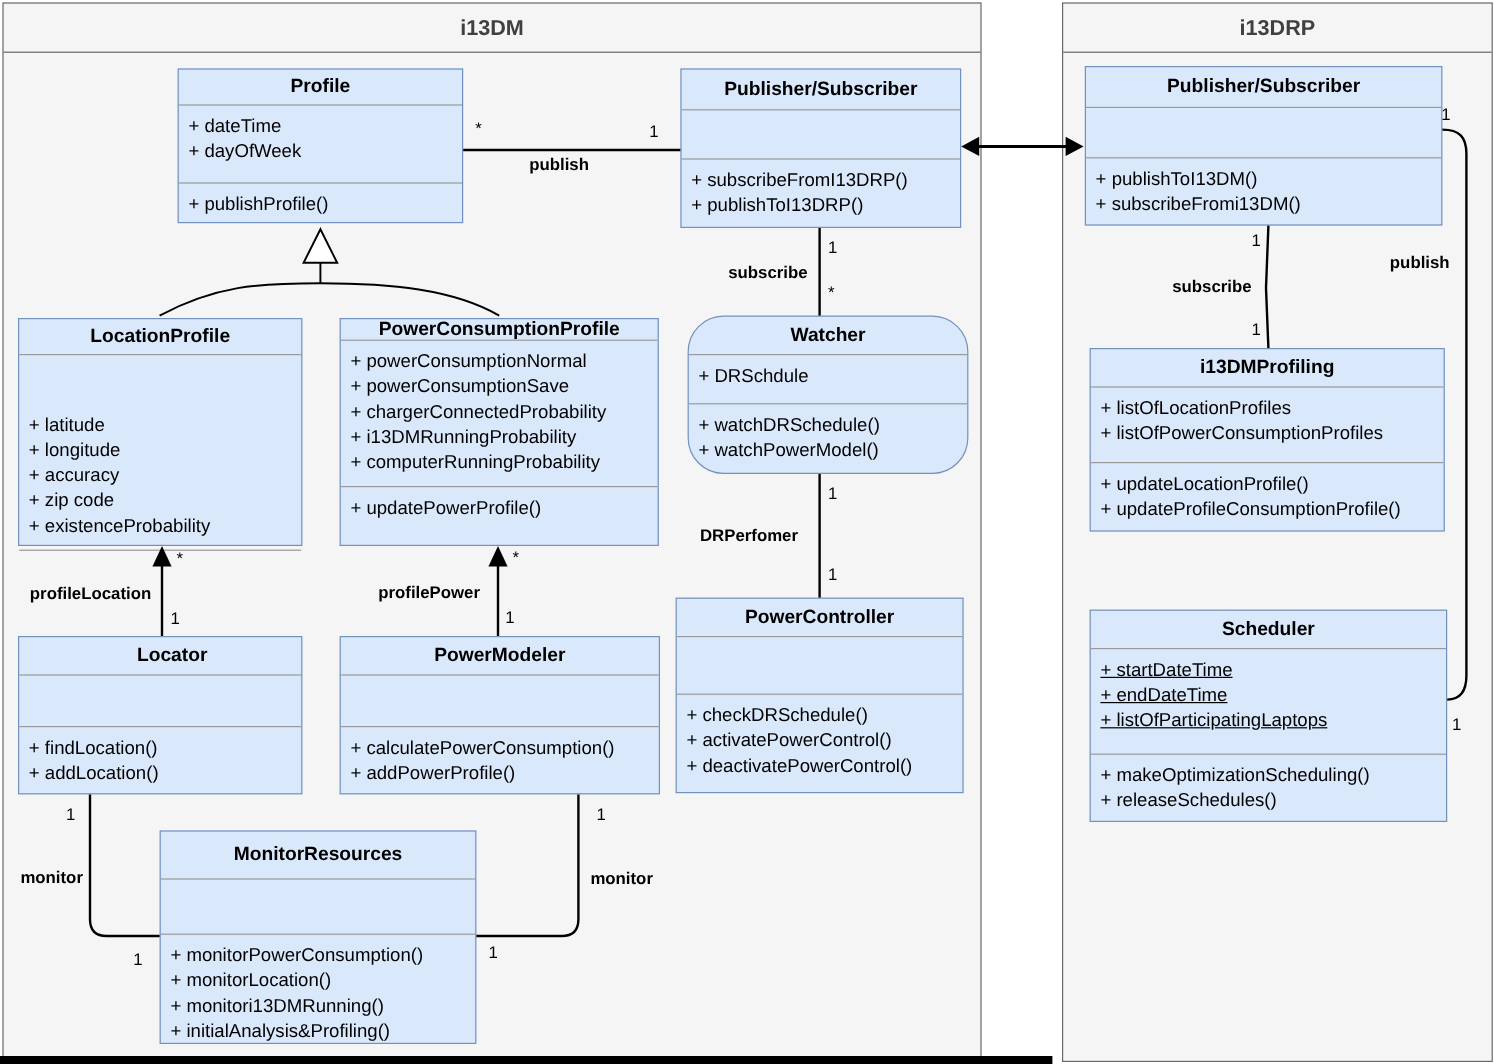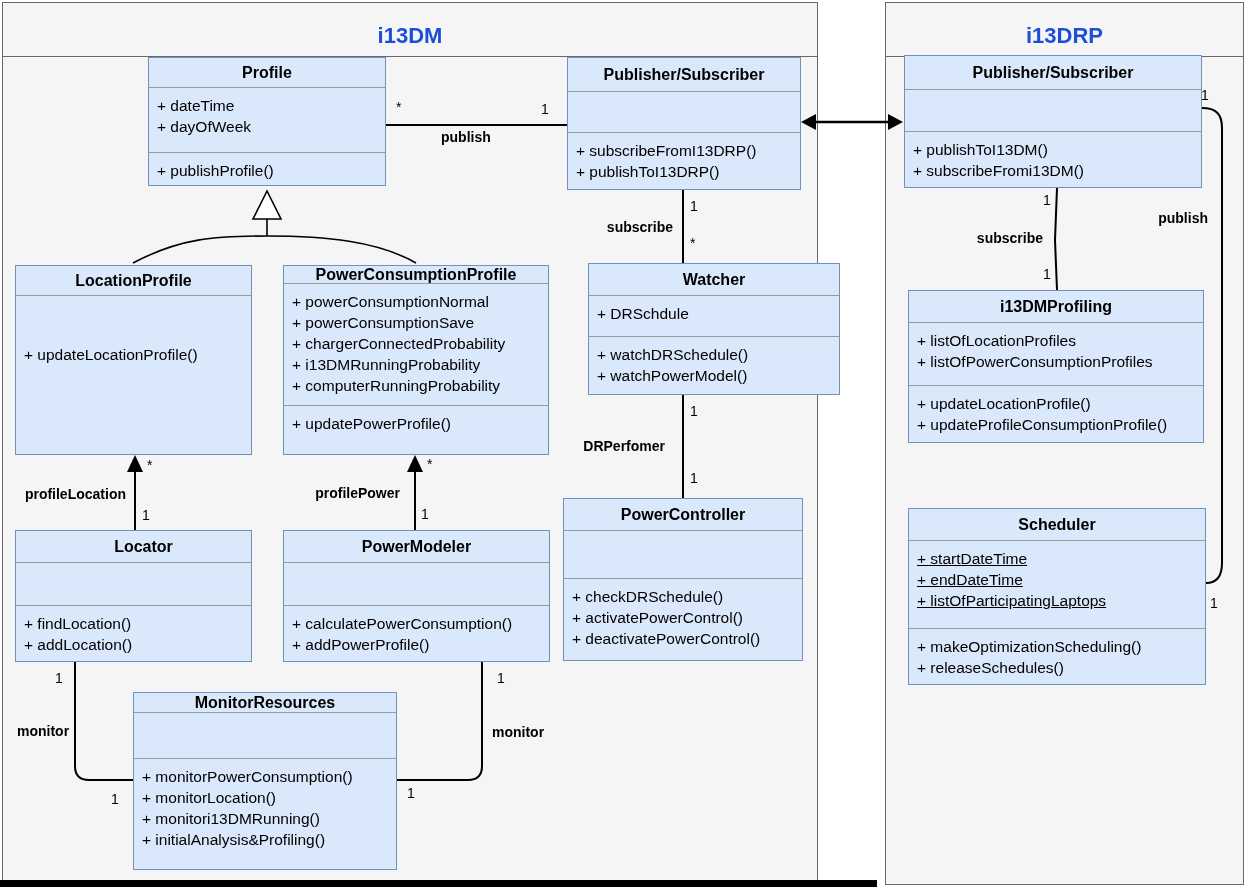--- a/index.html
+++ b/index.html
@@ -1,21 +1,21 @@
 <!DOCTYPE html>
 <html><head>
 <meta charset="utf-8">
 <style>
   * { margin:0; padding:0; box-sizing:border-box; }
   body { background:#ffffff; font-family:"Liberation Sans", sans-serif; }
   #canvas { position:relative; width:1246px; height:887px; background:#ffffff; overflow:hidden; }
 
   .pkg { position:absolute; background:#f5f5f5; border:1px solid #686868; }
   .pkg-title { height:41px; border-bottom:1px solid #686868; display:flex; align-items:center; justify-content:center;
-               font-size:22px; font-weight:bold; color:#1d4ed8;margin-top:13px; }
+               font-size:18px; font-weight:bold; color:#404040; }
 
   .uml-class { position:absolute; background:#dae8fc; border:1px solid #7291bd; display:flex; flex-direction:column; }
   .uml-title { display:flex; align-items:center; justify-content:center; font-size:16px; font-weight:bold; color:#000;
                border-bottom:1px solid #9a9a9a; flex:0 0 auto; }
   .uml-attrs { border-bottom:1px solid #9a9a9a; padding:7px 8px 0 8px; flex:0 0 auto; overflow:hidden; }
   .uml-ops   { padding:7px 8px 0 8px; flex:1 1 auto; overflow:hidden; }
   .member { font-size:15.5px; line-height:21px; color:#000; white-space:nowrap; }
 
   svg.wires { position:absolute; left:0; top:0; pointer-events:none; }
 
@@ -52,40 +52,47 @@
     <div class="uml-title" style="height:34px;">Publisher/Subscriber</div>
     <div class="uml-attrs" style="height:41px;"></div>
     <div class="uml-ops">
       <div class="member">+ subscribeFromI13DRP()</div>
       <div class="member">+ publishToI13DRP()</div>
     </div>
   </div>
 
   <div class="uml-class" style="left:15px; top:265px; width:237px; height:190px;gap:41px;">
     <div class="uml-title" style="height:30px;">LocationProfile</div>
+    <div class="uml-attrs" style="height:122px;">
+      <div class="member">+ latitude</div>
+      <div class="member">+ longitude</div>
+      <div class="member">+ accuracy</div>
+      <div class="member">+ zip code</div>
+      <div class="member">+ existenceProbability</div>
+    </div>
     <div class="uml-ops">
       <div class="member">+ updateLocationProfile()</div>
     </div>
   </div>
 
   <div class="uml-class" style="left:283px; top:265px; width:266px; height:190px;">
     <div class="uml-title" style="height:18px;">PowerConsumptionProfile</div>
     <div class="uml-attrs" style="height:122px;">
       <div class="member">+ powerConsumptionNormal</div>
       <div class="member">+ powerConsumptionSave</div>
       <div class="member">+ chargerConnectedProbability</div>
       <div class="member">+ i13DMRunningProbability</div>
       <div class="member">+ computerRunningProbability</div>
     </div>
     <div class="uml-ops">
       <div class="member">+ updatePowerProfile()</div>
     </div>
   </div>
 
-  <div class="uml-class" style="left:588px; top:263px; width:252px; height:132px;">
+  <div class="uml-class" style="left:573px; top:263px; width:234px; height:132px;border-radius:30px;">
     <div class="uml-title" style="height:32px;">Watcher</div>
     <div class="uml-attrs" style="height:41px;">
       <div class="member">+ DRSchdule</div>
     </div>
     <div class="uml-ops">
       <div class="member">+ watchDRSchedule()</div>
       <div class="member">+ watchPowerModel()</div>
     </div>
   </div>
 
@@ -111,21 +118,21 @@
   <div class="uml-class" style="left:283px; top:530px; width:267px; height:132px;">
     <div class="uml-title" style="height:32px;">PowerModeler</div>
     <div class="uml-attrs" style="height:43px;"></div>
     <div class="uml-ops">
       <div class="member">+ calculatePowerConsumption()</div>
       <div class="member">+ addPowerProfile()</div>
     </div>
   </div>
 
   <div class="uml-class" style="left:133px; top:692px; width:264px; height:178px;">
-    <div class="uml-title" style="height:20px;">MonitorResources</div>
+    <div class="uml-title" style="height:40px;">MonitorResources</div>
     <div class="uml-attrs" style="height:46px;"></div>
     <div class="uml-ops">
       <div class="member">+ monitorPowerConsumption()</div>
       <div class="member">+ monitorLocation()</div>
       <div class="member">+ monitori13DMRunning()</div>
       <div class="member">+ initialAnalysis&amp;Profiling()</div>
     </div>
   </div>
 
   <div class="uml-class" style="left:904px; top:55px; width:298px; height:133px;">

